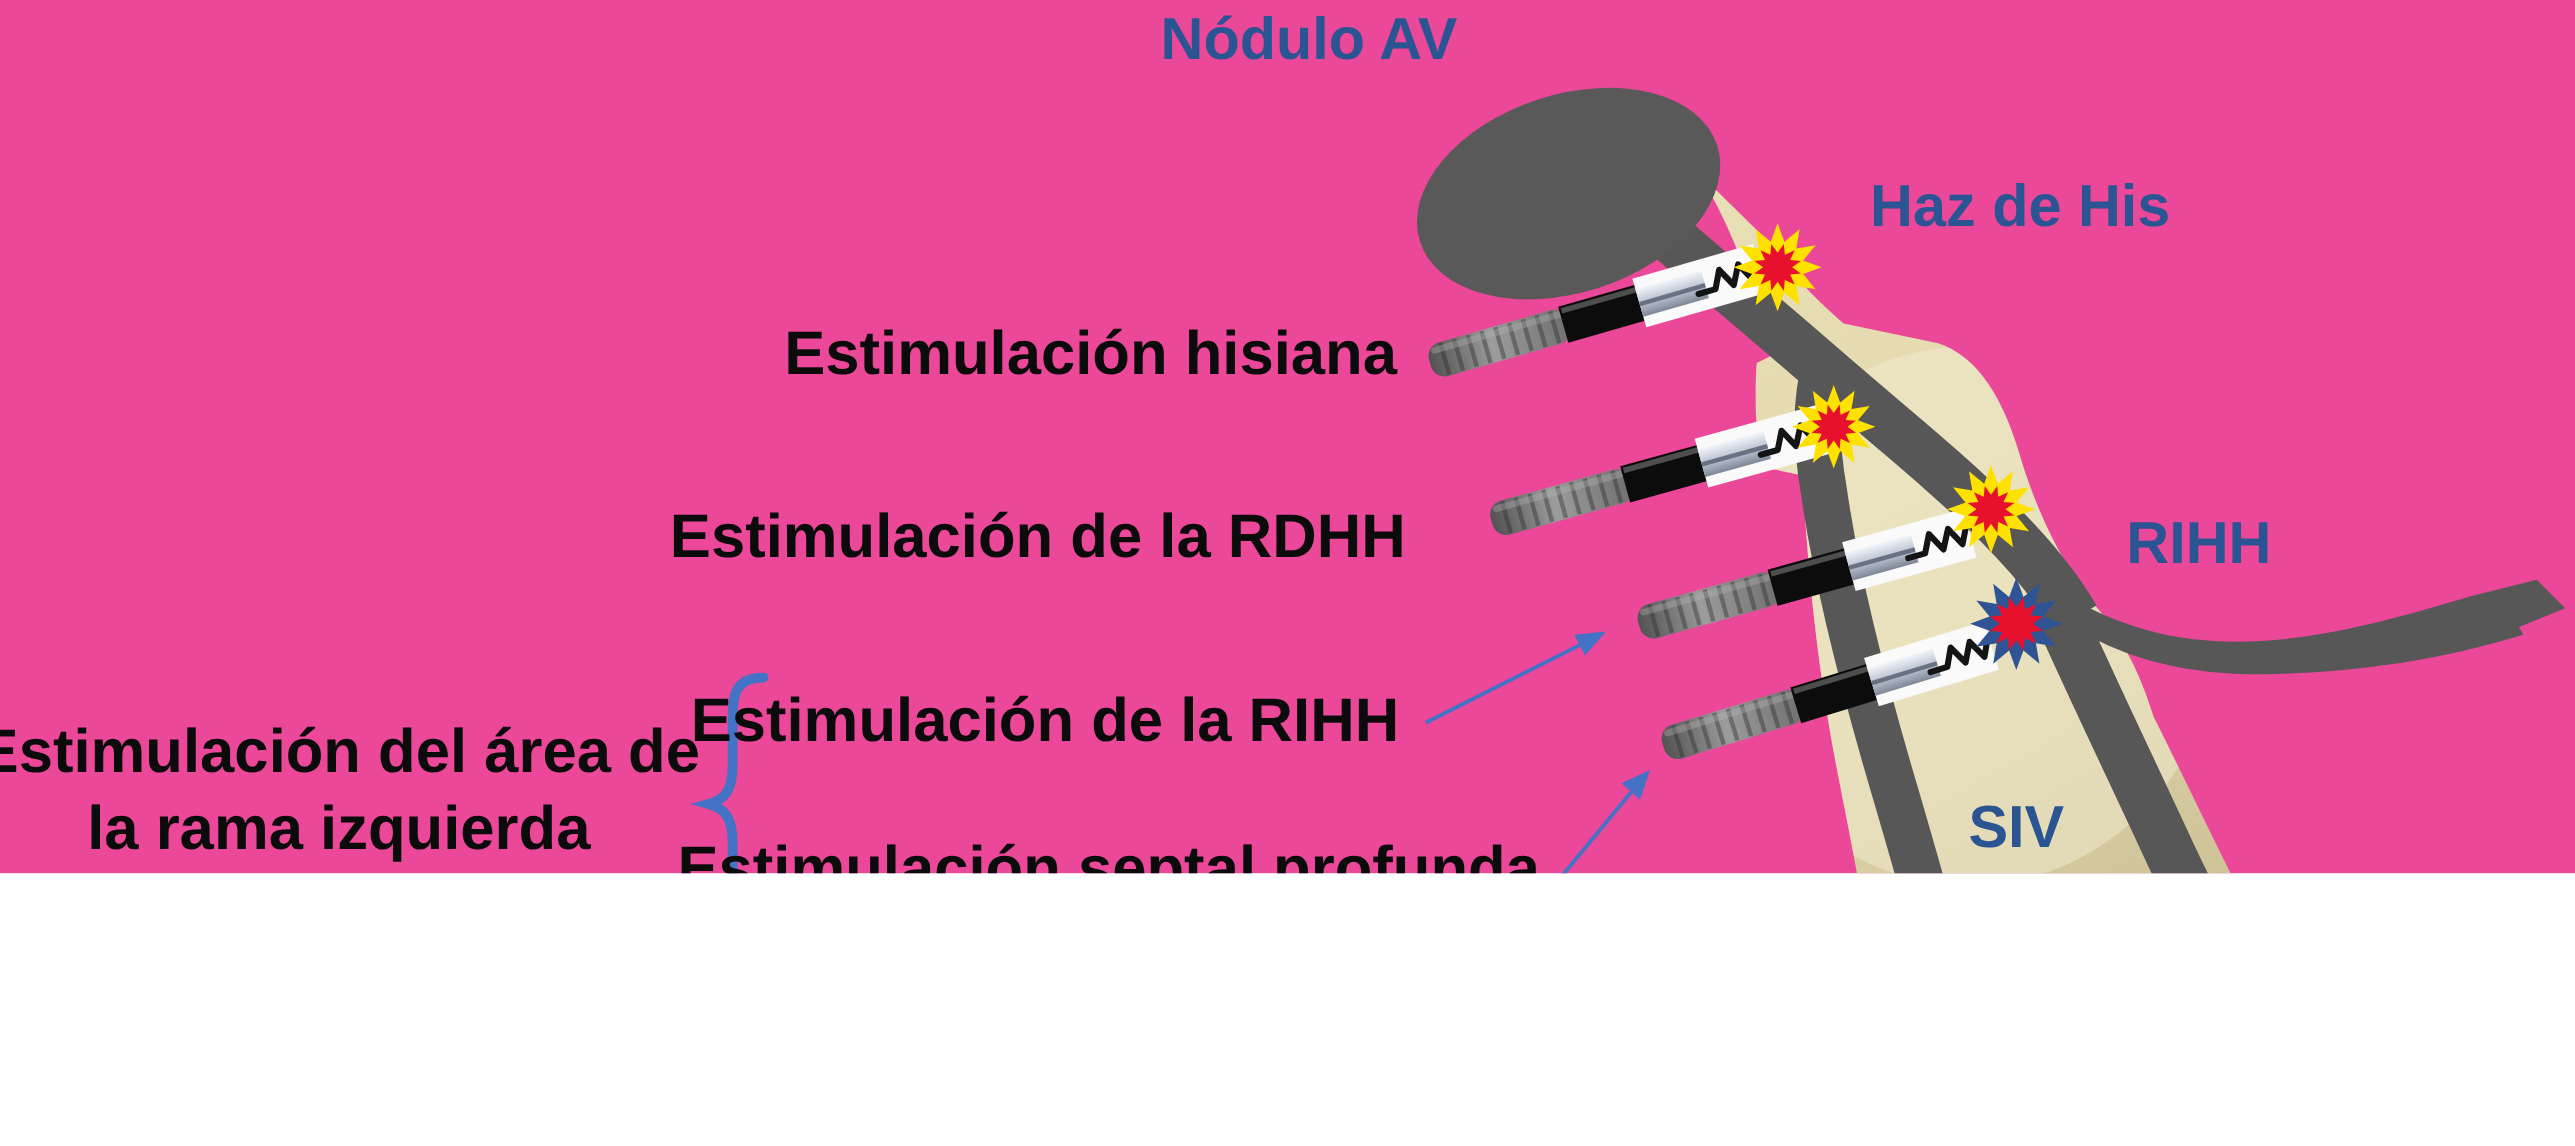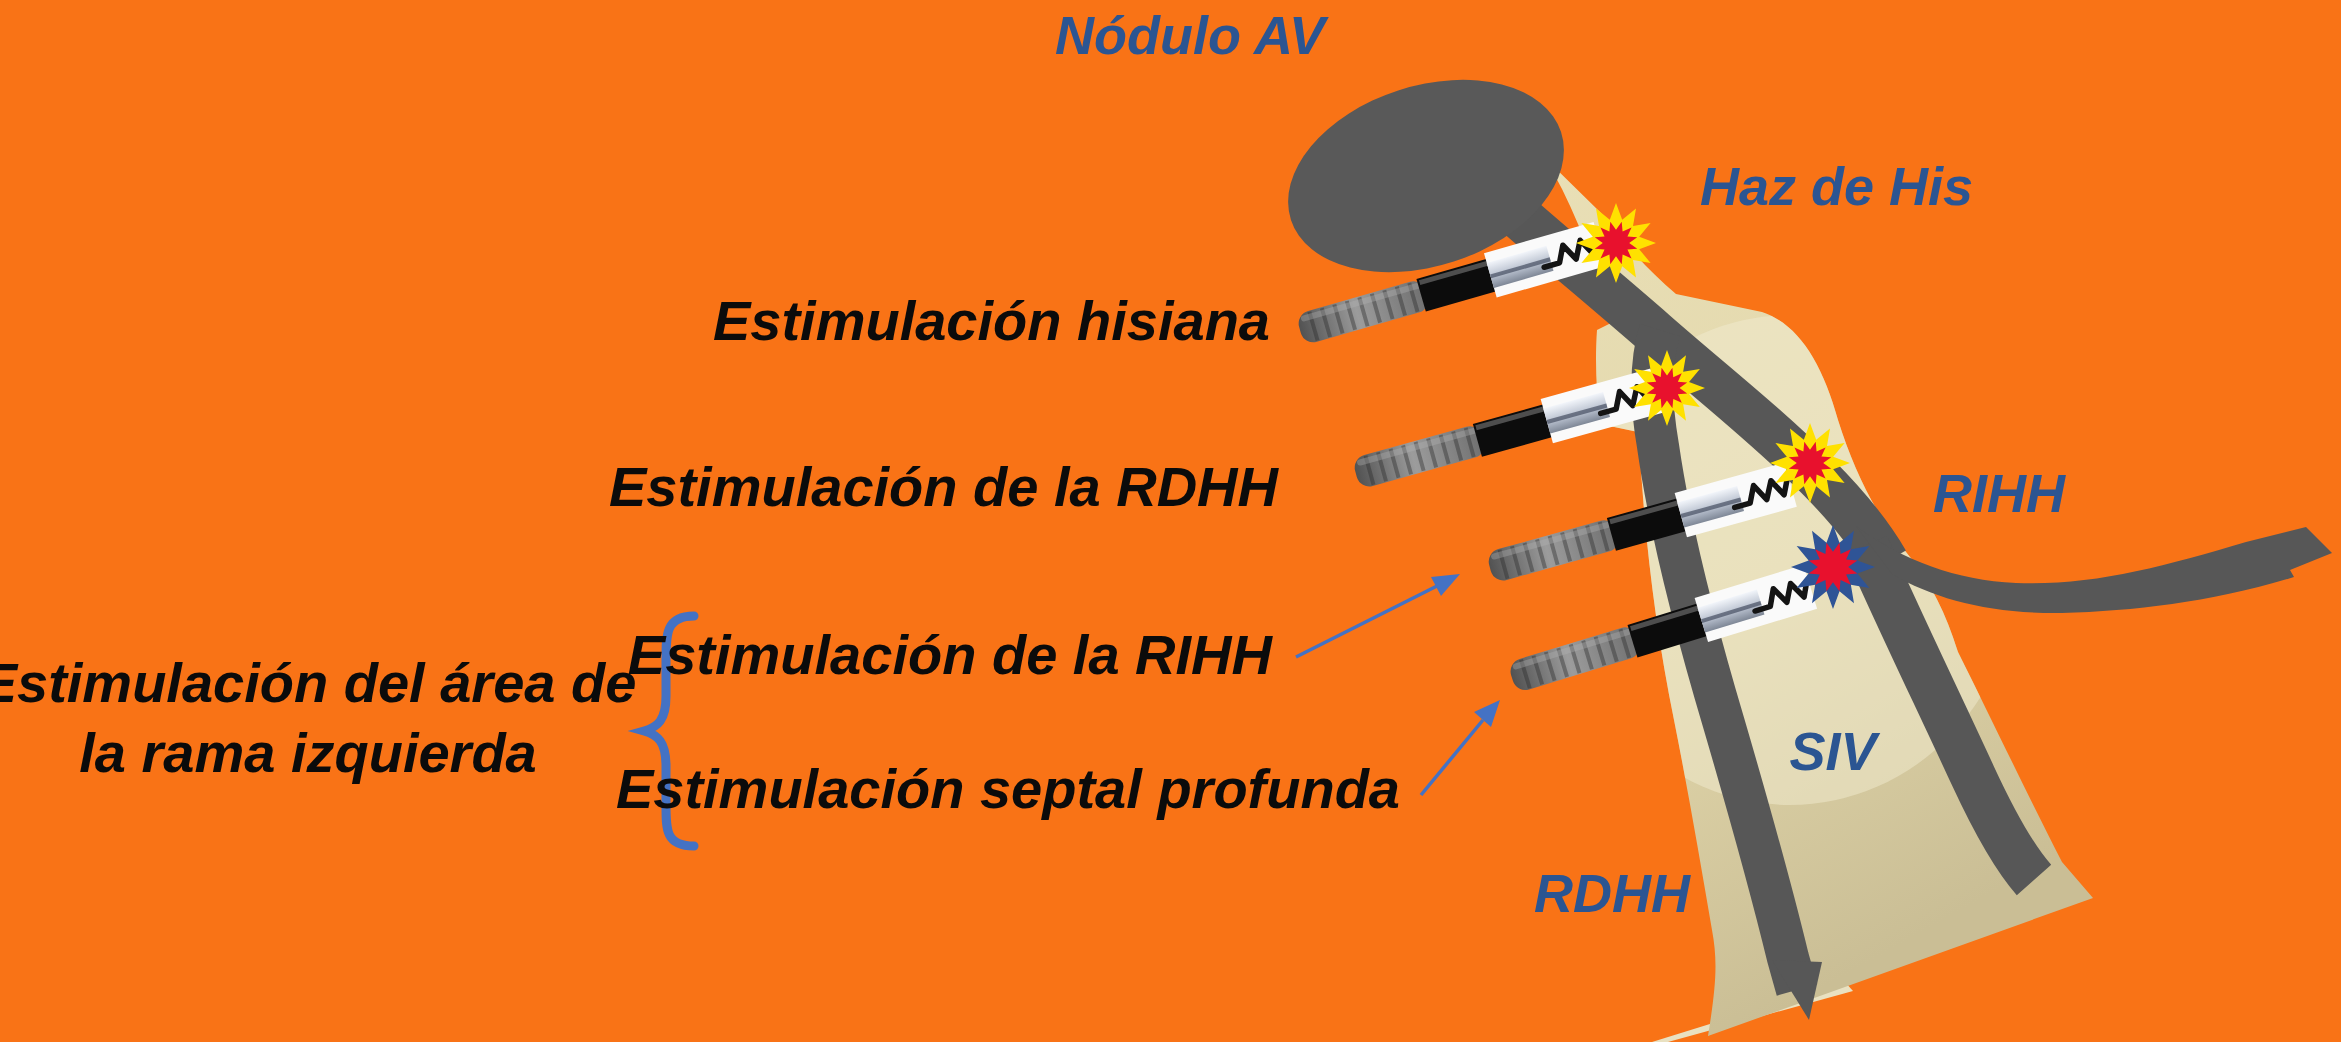--- a/index.html
+++ b/index.html
@@ -1,22 +1,21 @@
 <!DOCTYPE html>
 <html><head>
 <meta charset="utf-8">
 <style>
   html,body{margin:0;padding:0;background:#ffffff;}
   .stage{
     position:relative;
-    width:2341px;height:1042px;
-    background:#f97316;
+    width:2341px;height:794px;
+    background:#ec4899;
     font-family:"Liberation Sans", sans-serif;
     overflow:hidden;
-    font-style:italic;
   }
   svg{display:block;}
   text{font-family:"Liberation Sans", sans-serif;font-weight:700;}
   .blue-label{fill:#2b5592;font-size:54px;}
   .black-label{fill:#0b0b0b;font-size:56px;}
 </style>
 </head>
 <body>
 
 <div class="stage">

